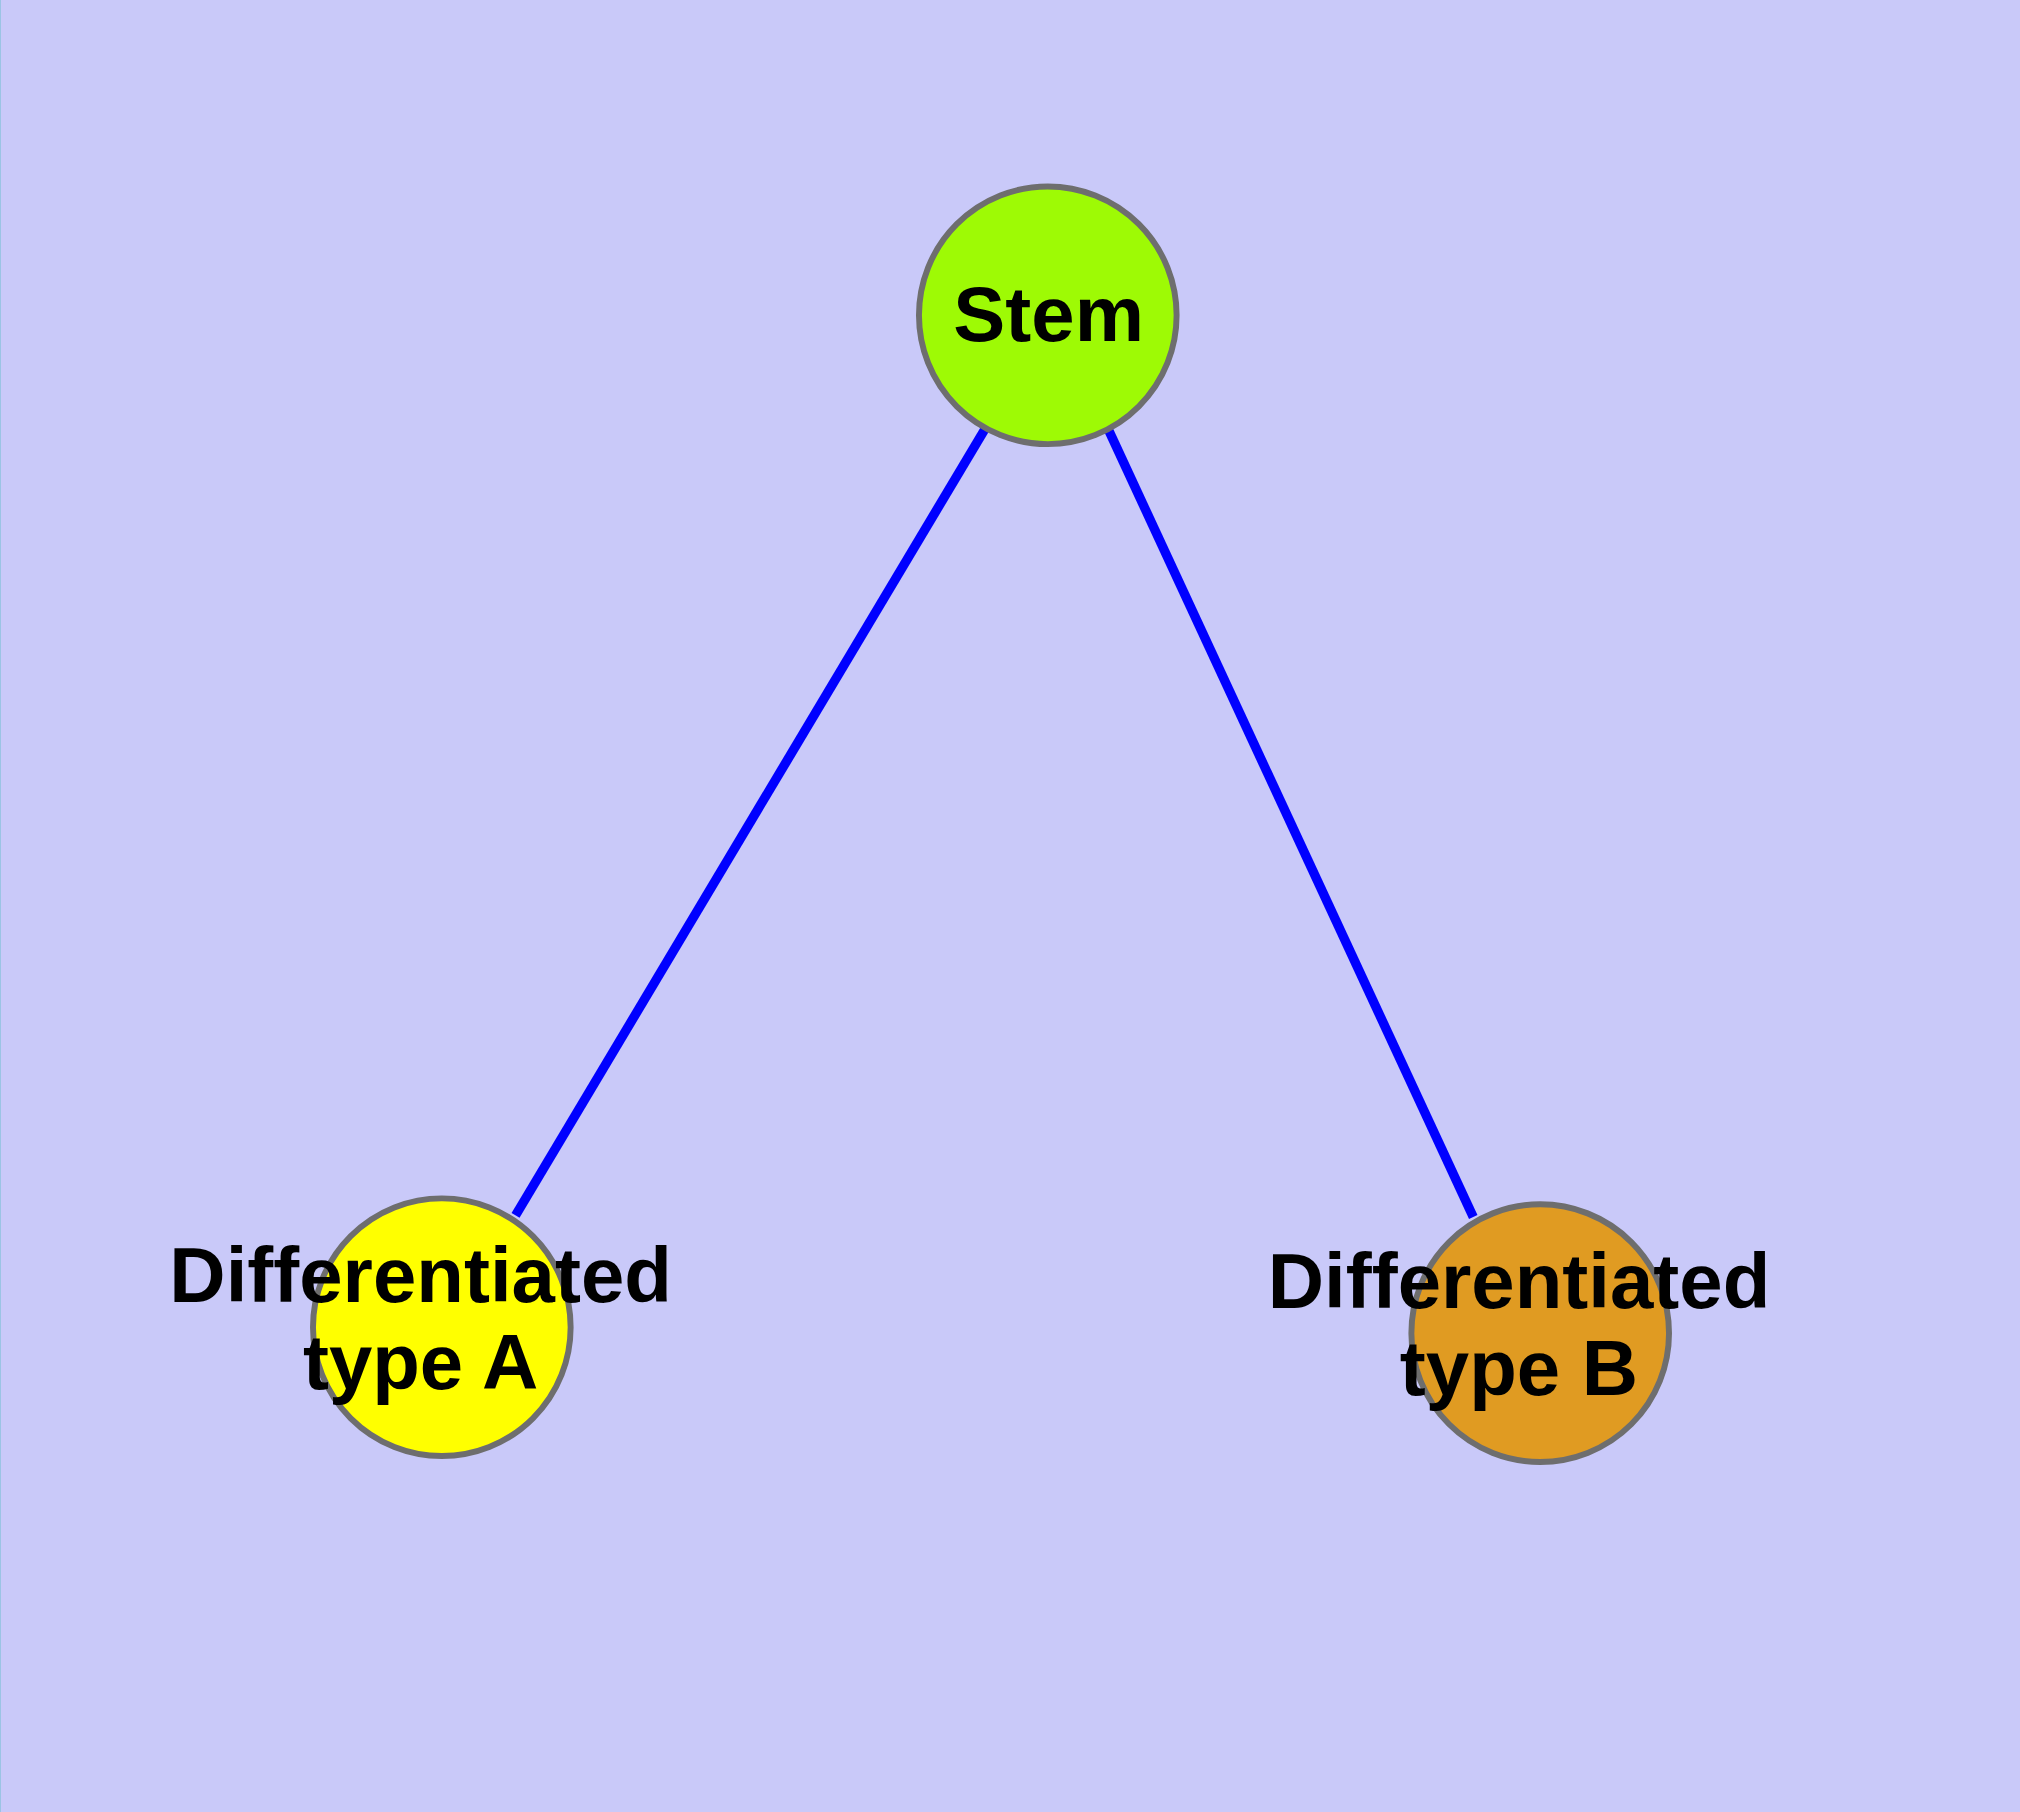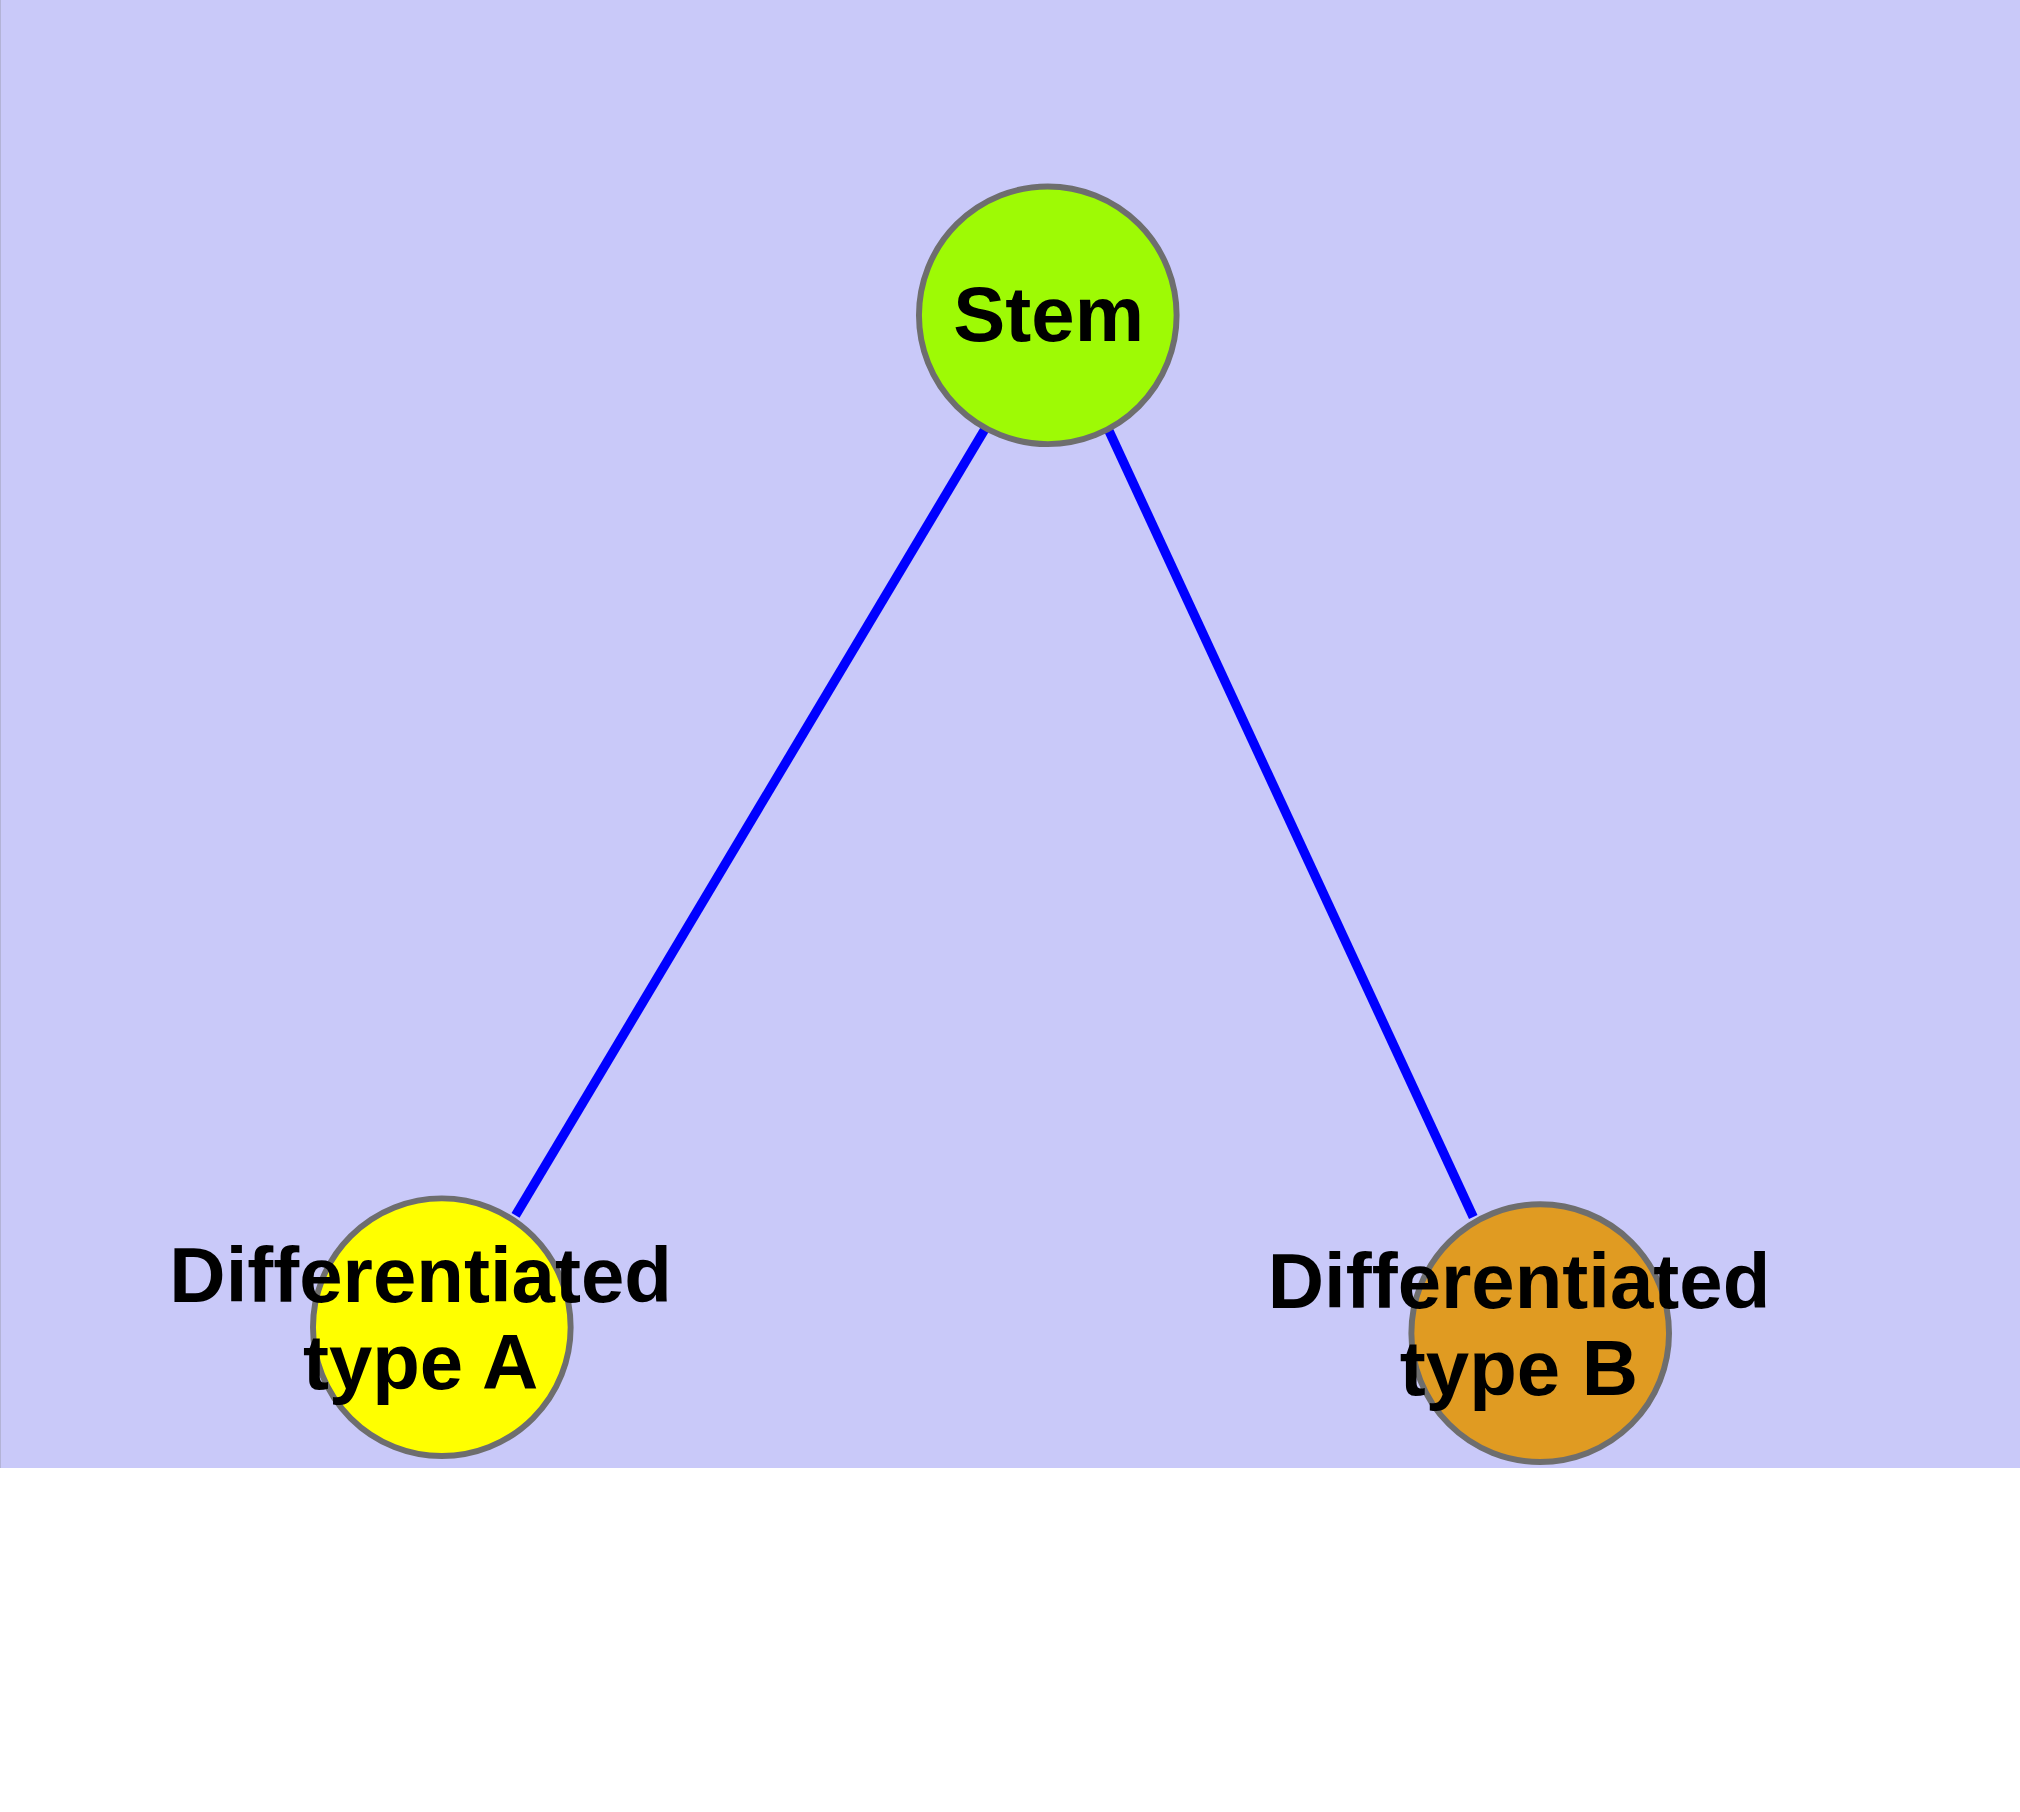--- a/index.html
+++ b/index.html
@@ -26,21 +26,21 @@
     text-anchor: middle;
     dominant-baseline: middle;
   }
   .edge-line {
     stroke-linecap: butt;
   }
 </style>
 </head>
 <body>
 
-<div id="canvas" style="width: 2021px; height: 1468px; background: #737373;">
+<div id="canvas" style="width: 2021px; height: 1812px; background: #14b8a6;">
   <svg id="graph-svg" viewBox="0 0 2384 2138" xmlns="http://www.w3.org/2000/svg" style="width: 2021px; height: 1812px;">
 
     <rect id="bg-rect" x="0" y="0" width="2384" height="2138" fill="#C9C9F9"></rect>
 
     <g id="edges-layer">
         <line class="edge-line" x1="1162" y1="506" x2="608" y2="1434" stroke="#0000FF" stroke-width="11"></line>
         <line class="edge-line" x1="1308" y1="508" x2="1738" y2="1436" stroke="#0000FF" stroke-width="11"></line>
       </g>
     <g id="nodes-layer">
         <circle cx="1236" cy="372" r="152" fill="#9EFA05" stroke="#6E6E6E" stroke-width="7"></circle>

